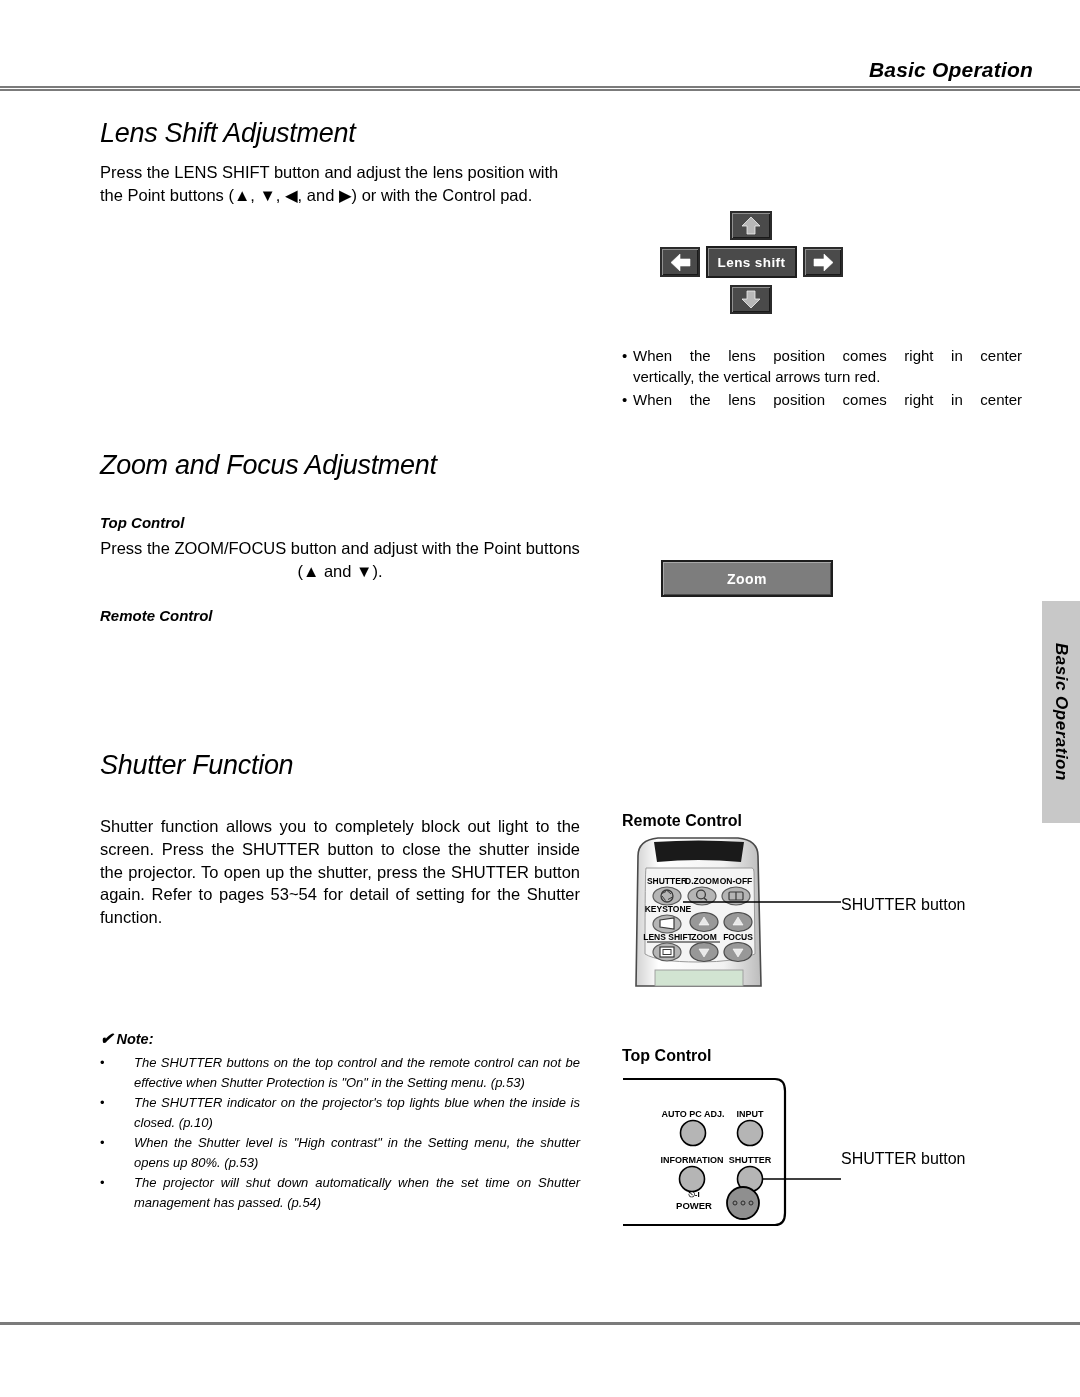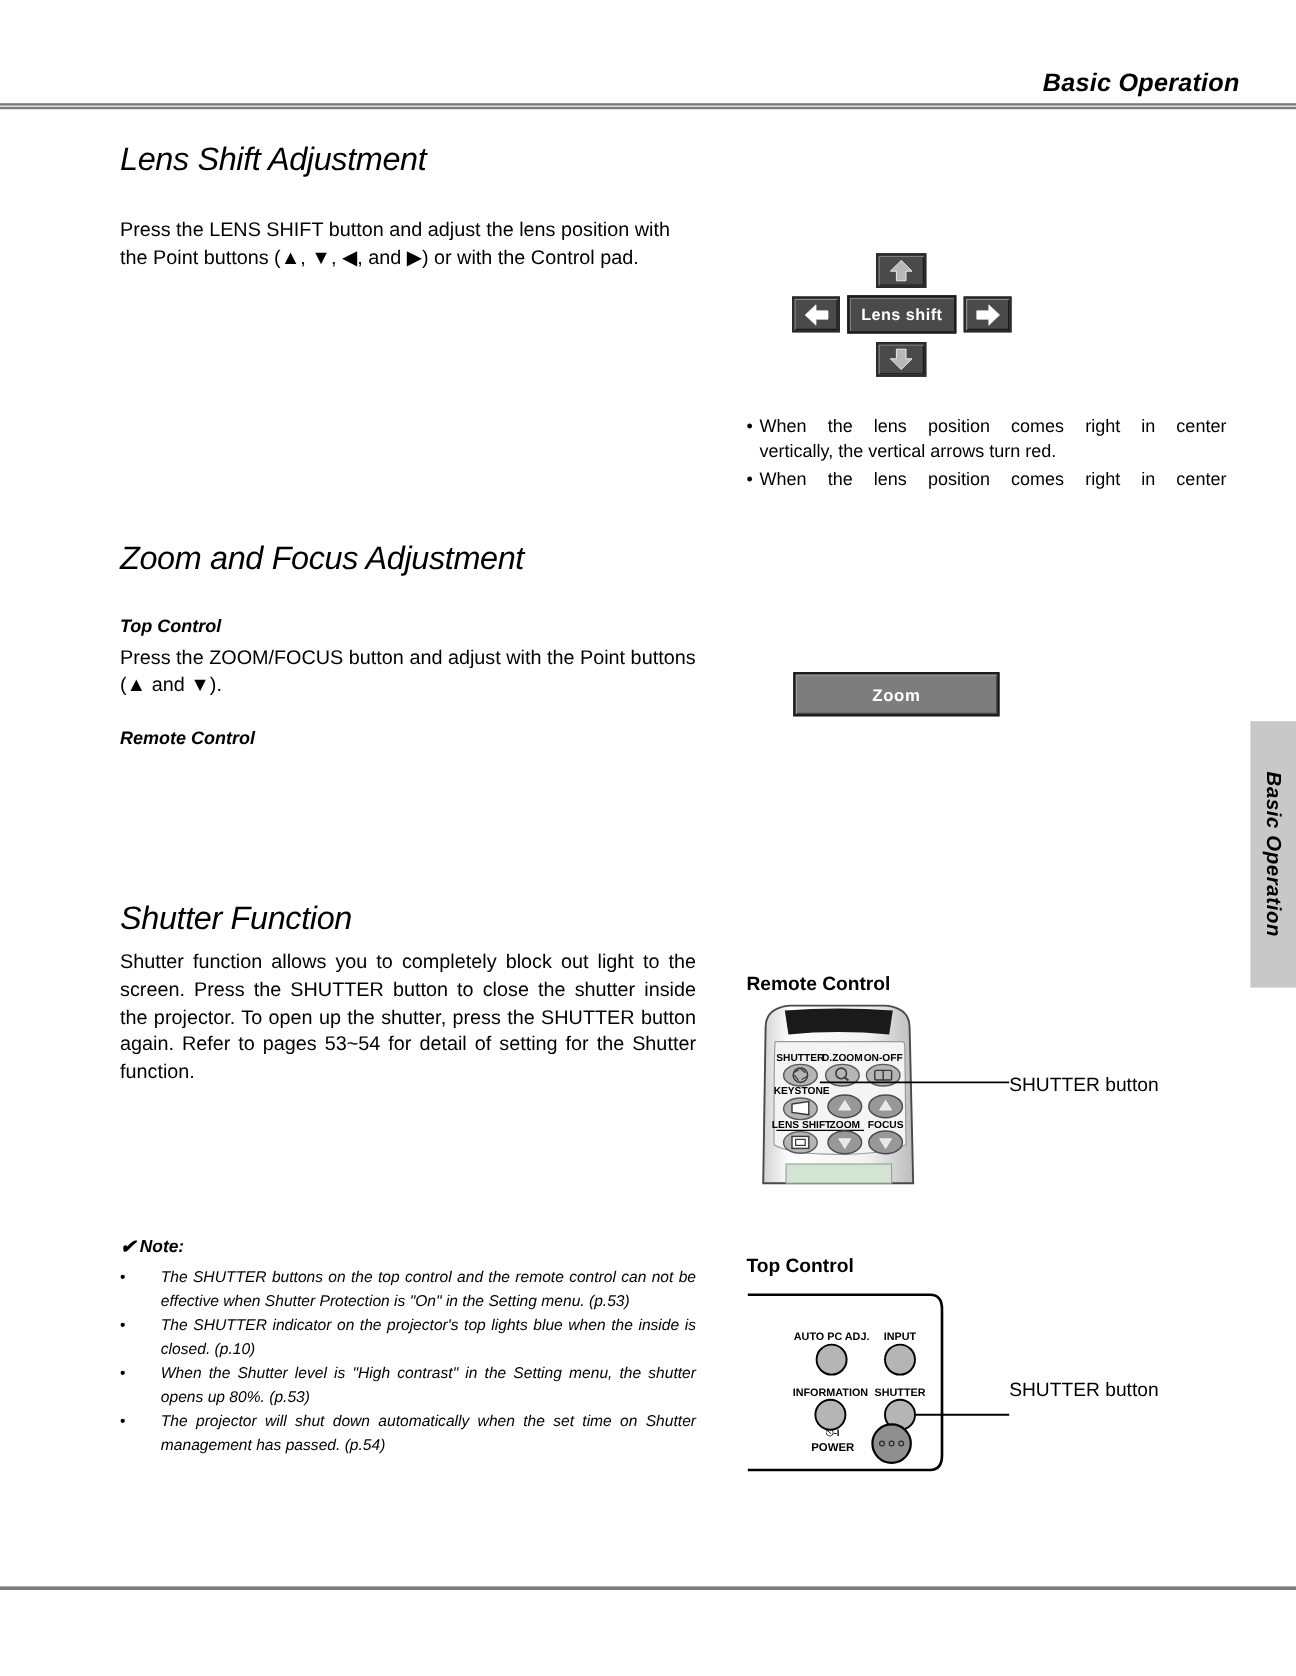--- a/index.html
+++ b/index.html
@@ -46,21 +46,21 @@
   }
 
   
   .col-left { position: absolute; left: 100px; width: 480px; }
 
   h1.sec {
     font-size: 27px; font-weight: normal; font-style: italic;
     letter-spacing: -0.3px;
   }
   .body-text {
-    font-size: 16.5px; line-height: 1.38; margin-top: 32px;
+    font-size: 16.5px; line-height: 1.38; margin-top: 12px;
   }
   .body-text.just { text-align: justify; }
   h3.sub {
     font-size: 15px; font-weight: bold; font-style: italic;
     margin-top: 0;
   }
 
   
   .rc-notes {
     position: absolute; left: 622px; top: 345px; width: 400px;
@@ -183,32 +183,32 @@
     <span class="txt">
       <span class="stretch" style="display:block">When the lens position comes right in center</span>
     </span>
   </p>
 </div>
 
 <div class="col-left" style="top:450px;">
   <h1 class="sec">Zoom and Focus Adjustment</h1>
   <div style="margin-top:33px;">
     <h3 class="sub">Top Control</h3>
-    <p class="body-text" style="margin-top:6px;">Press the ZOOM/FOCUS button and adjust with the Point buttons (▲ and ▼).</p>
+    <p class="body-text" style="margin-top:6px;text-align:center;">Press the ZOOM/FOCUS button and adjust with the Point buttons (▲ and ▼).</p>
   </div>
   <div style="margin-top:24px;">
     <h3 class="sub">Remote Control</h3>
   </div>
 </div>
 
 <div class="zoom-widget">Zoom</div>
 
 <div class="col-left" style="top:750px;">
   <h1 class="sec">Shutter Function</h1>
-  <p class="body-text just" style="margin-top:10px;">Shutter function allows you to completely block out light to the screen. Press the SHUTTER button to close the shutter inside the projector. To open up the shutter, press the SHUTTER button again. Refer to pages 53~54 for detail of setting for the Shutter function.</p>
+  <p class="body-text just" style="margin-top:34px;">Shutter function allows you to completely block out light to the screen. Press the SHUTTER button to close the shutter inside the projector. To open up the shutter, press the SHUTTER button again. Refer to pages 53~54 for detail of setting for the Shutter function.</p>
 </div>
 
 <div class="note-block">
   <div class="note-head">
     <span class="note-check">✔</span>
     <span>Note:</span>
   </div>
   <ul class="note-list">
     <li>
       <span class="bullet">•</span>

